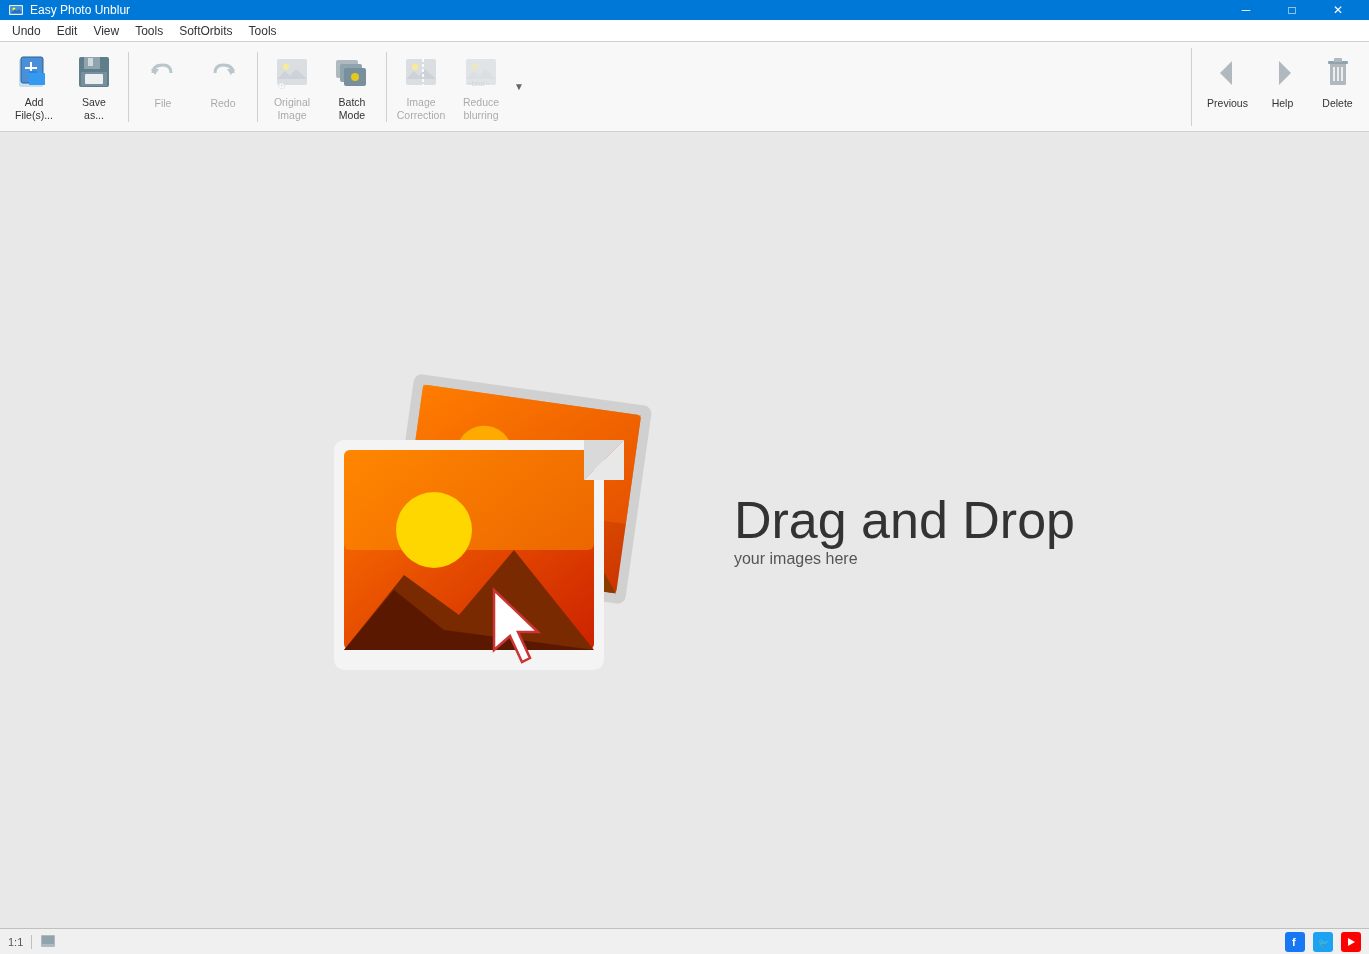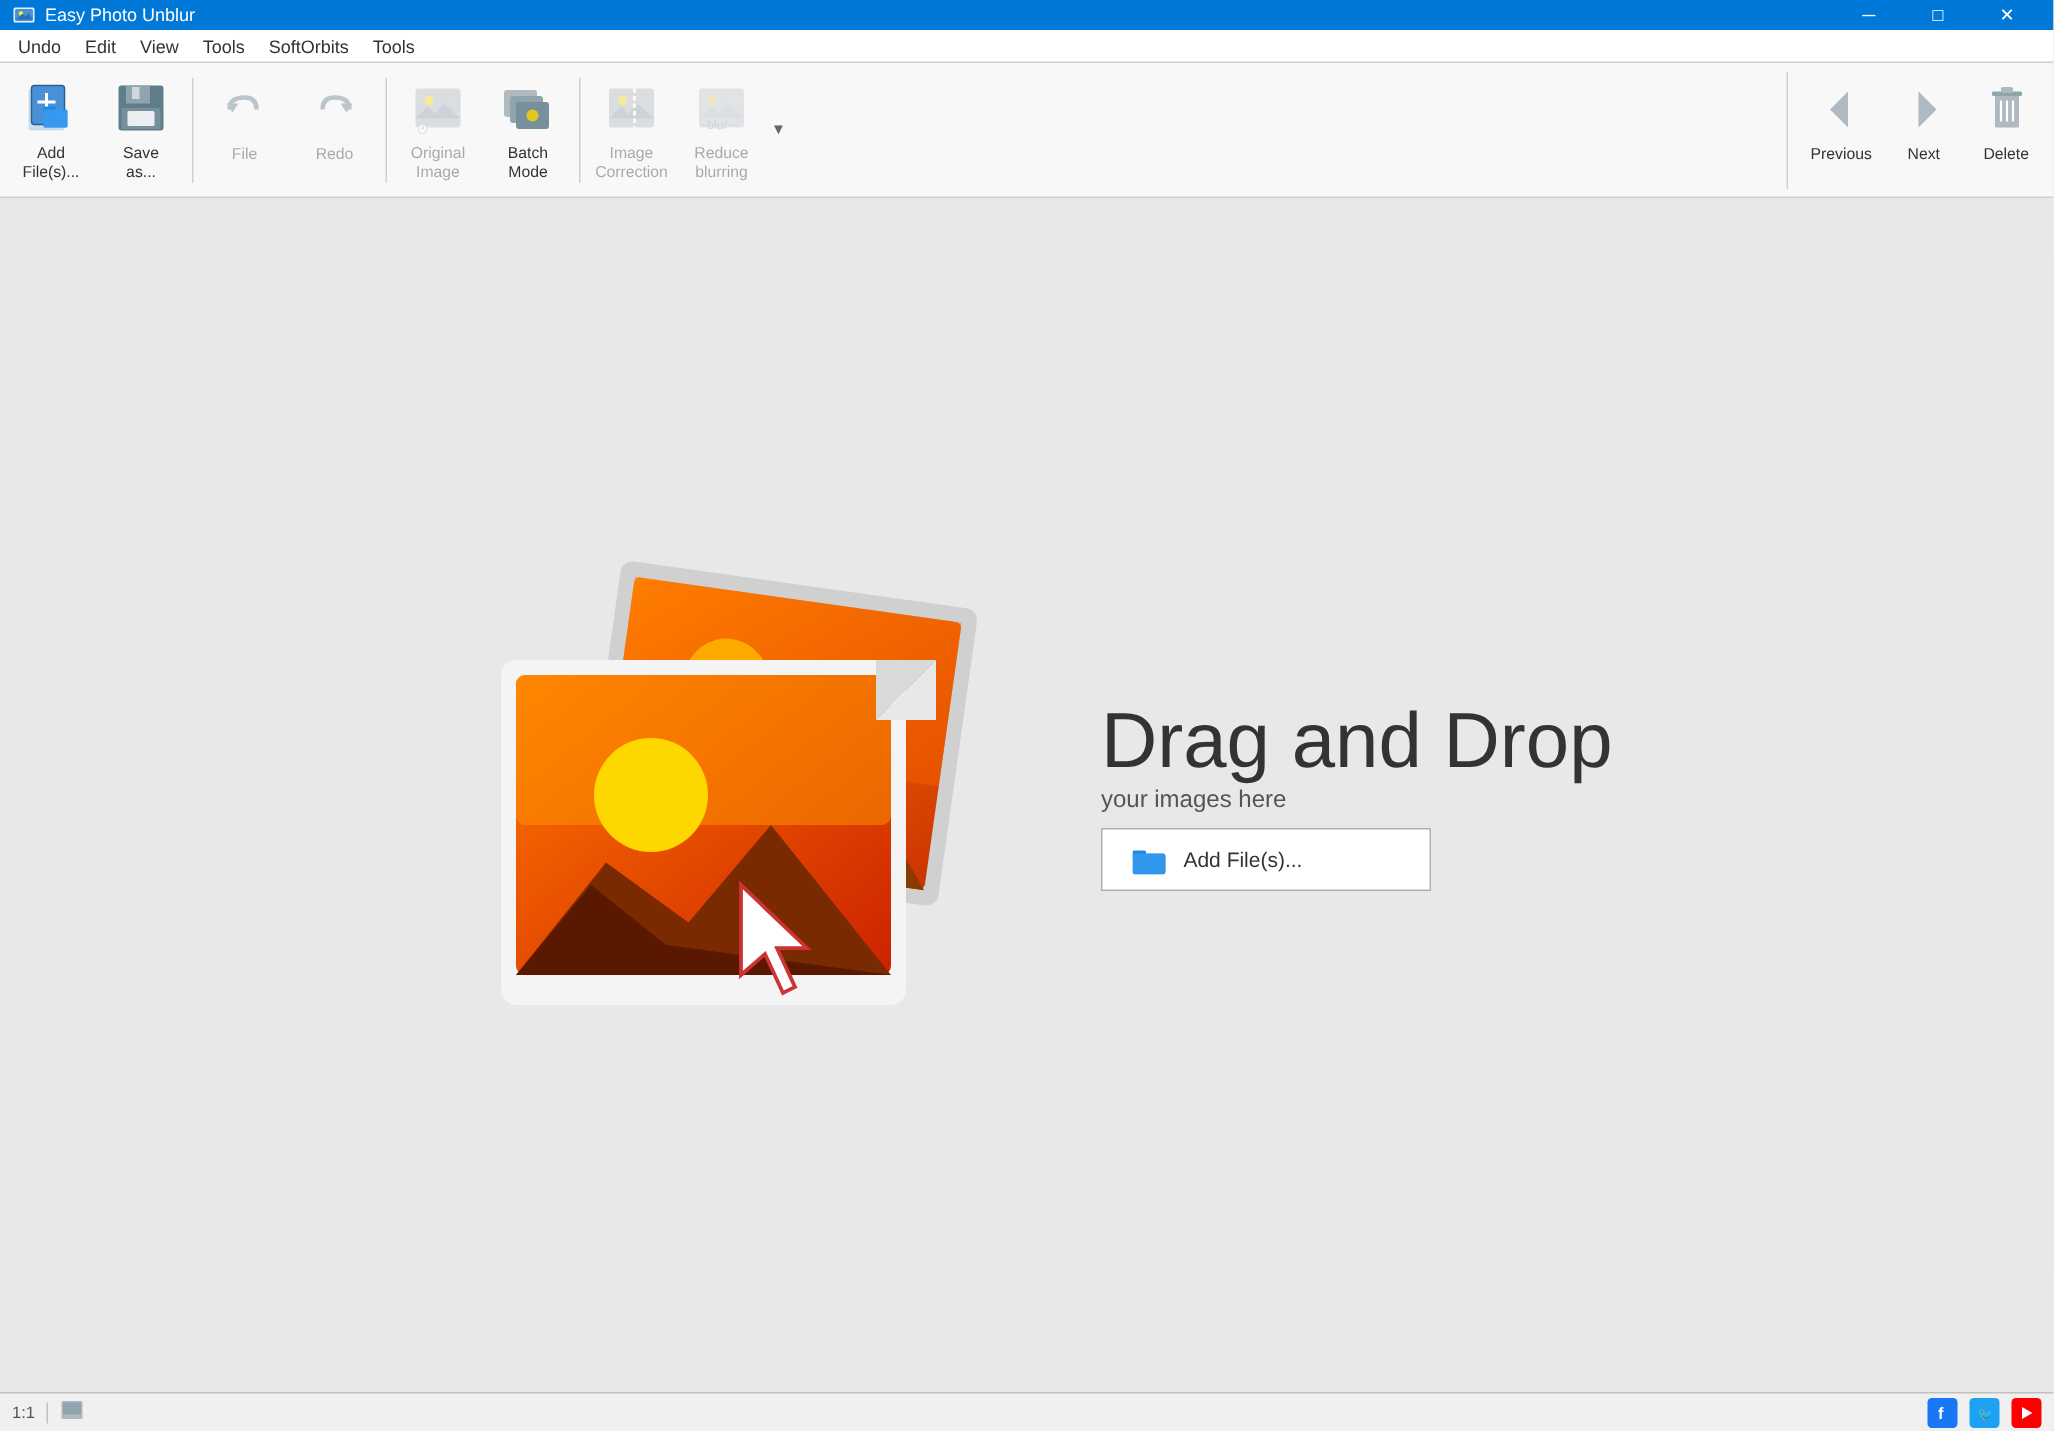--- a/index.html
+++ b/index.html
@@ -365,21 +365,21 @@
       </div>
       <span class="btn-label">Previous</span>
     </button>
 
     <button class="toolbar-btn">
       <div class="btn-icon">
         <svg width="36" height="36" viewBox="0 0 36 36">
           <polygon points="14,6 26,18 14,30" fill="#b0b8c0"></polygon>
         </svg>
       </div>
-      <span class="btn-label">Next</span>
+      <span class="btn-label">Help</span>
     </button>
 
     <button class="toolbar-btn">
       <div class="btn-icon">
         <svg width="36" height="36" viewBox="0 0 36 36">
           <rect x="10" y="8" width="16" height="22" rx="1" fill="#b0b8c0"></rect>
           <rect x="8" y="6" width="20" height="3" rx="1" fill="#90a4ae"></rect>
           <rect x="14" y="3" width="8" height="4" rx="1" fill="#b0b8c0"></rect>
           <line x1="14" y1="12" x2="14" y2="26" stroke="white" stroke-width="1.5"></line>
           <line x1="18" y1="12" x2="18" y2="26" stroke="white" stroke-width="1.5"></line>
@@ -446,28 +446,20 @@
 
         <g transform="translate(200, 250)">
           <polygon points="0,0 0,60 16,46 28,72 36,68 24,42 44,42" fill="white" stroke="#cc3333" stroke-width="2.5"></polygon>
         </g>
       </svg>
     </div>
 
     <div class="drop-content">
       <div class="drag-drop-title">Drag and Drop</div>
       <div class="drag-drop-subtitle">your images here</div>
-      <button class="add-files-btn">
-        <svg width="24" height="20" viewBox="0 0 24 20">
-          <rect x="0" y="6" width="22" height="14" rx="2" fill="#1e88e5"></rect>
-          <rect x="0" y="4" width="9" height="5" rx="1" fill="#1e88e5"></rect>
-          <rect x="0" y="6" width="22" height="14" rx="2" fill="#42a5f5" opacity="0.5"></rect>
-        </svg>
-        <span>Add File(s)...</span>
-      </button>
     </div>
 
   </div>
 </div>
 
 <div class="status-bar">
   <div class="status-left">
     <span>1:1</span>
     <div style="width:1px;height:14px;background:#c0c0c0;"></div>
     <span>

